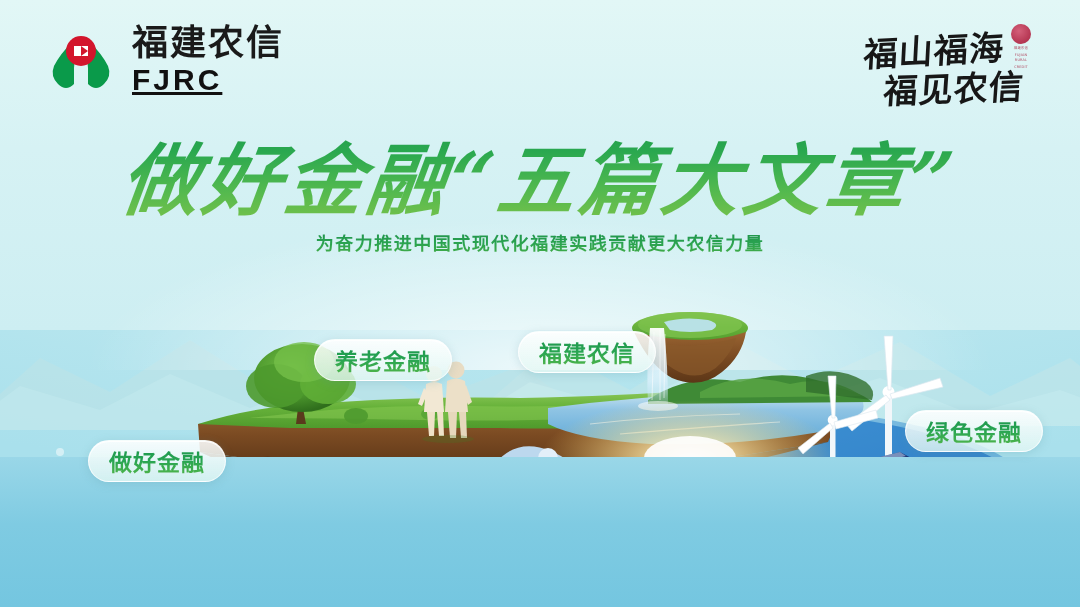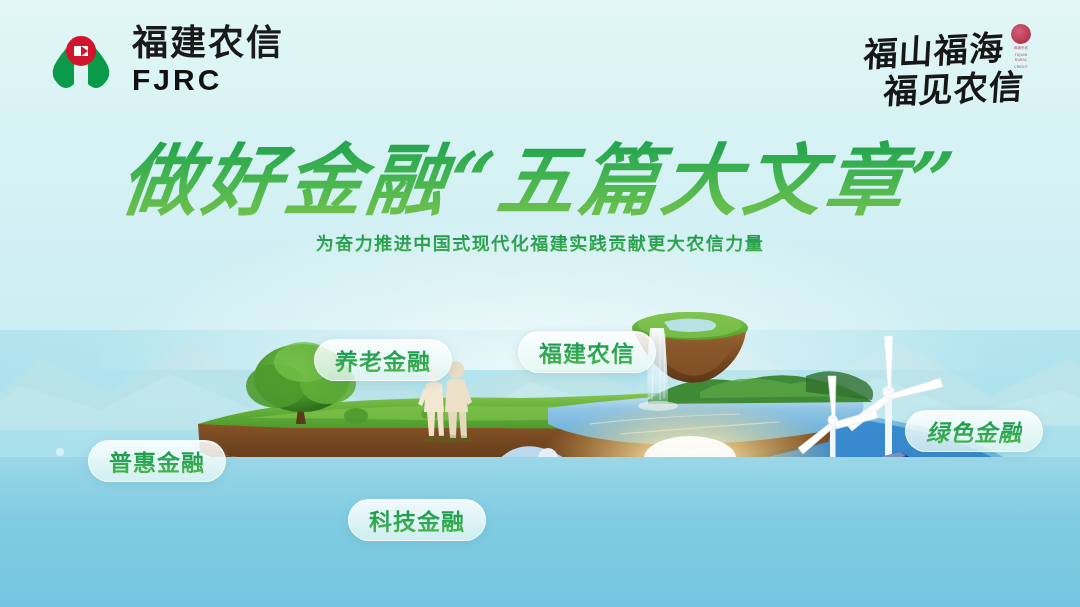--- a/index.html
+++ b/index.html
@@ -32,20 +32,21 @@
   .logo-block{position:absolute;left:44px;top:24px;display:flex;align-items:center;gap:14px;}
   .logo-mark{width:74px;height:72px;position:relative;}
   .logo-text{display:flex;flex-direction:column;line-height:1;}
   .logo-cn{
     font-size:36px;font-weight:700;color:#1a1a1a;letter-spacing:2px;
     font-family:"DejaVu Sans","Liberation Sans",sans-serif;
   }
   .logo-en{
     font-size:30px;font-weight:700;color:#111;letter-spacing:3px;margin-top:4px;
     font-family:"Liberation Sans",sans-serif;
+    text-decoration:underline;
   }
 
   
   .calli{position:absolute;right:22px;top:18px;width:200px;height:92px;}
   .calli-line{
     font-family:"DejaVu Serif","Liberation Serif",serif;
     font-weight:700;color:#171717;white-space:nowrap;
   }
   .calli-l1{position:absolute;left:6px;top:6px;font-size:34px;letter-spacing:1px;
     transform:skewX(-6deg) rotate(-3deg);}
@@ -444,23 +445,20 @@
 
   <div class="headline">做好金融“五篇大文章”</div>
   <div class="subline">为奋力推进中国式现代化福建实践贡献更大农信力量</div>
 
   <div class="pill" id="p0" style="left: 314px; top: 339px;">
     <span>养老金融</span>
   </div>
   <div class="pill" id="p1" style="left: 518px; top: 331px;">
     <span>福建农信</span>
   </div>
-  <div class="pill" id="p2" style="left: 905px; top: 410px; font-style: italic;">
+  <div class="pill" id="p2" style="left: 905px; top: 410px;">
     <span>绿色金融</span>
   </div>
   <div class="pill" id="p3" style="left: 88px; top: 440px;">
-    <span>普惠金融</span>
-  </div>
-  <div class="pill" id="p4" style="left: 348px; top: 499px;">
-    <span>科技金融</span>
+    <span>做好金融</span>
   </div>
 
 </div>
 
 </body></html>

